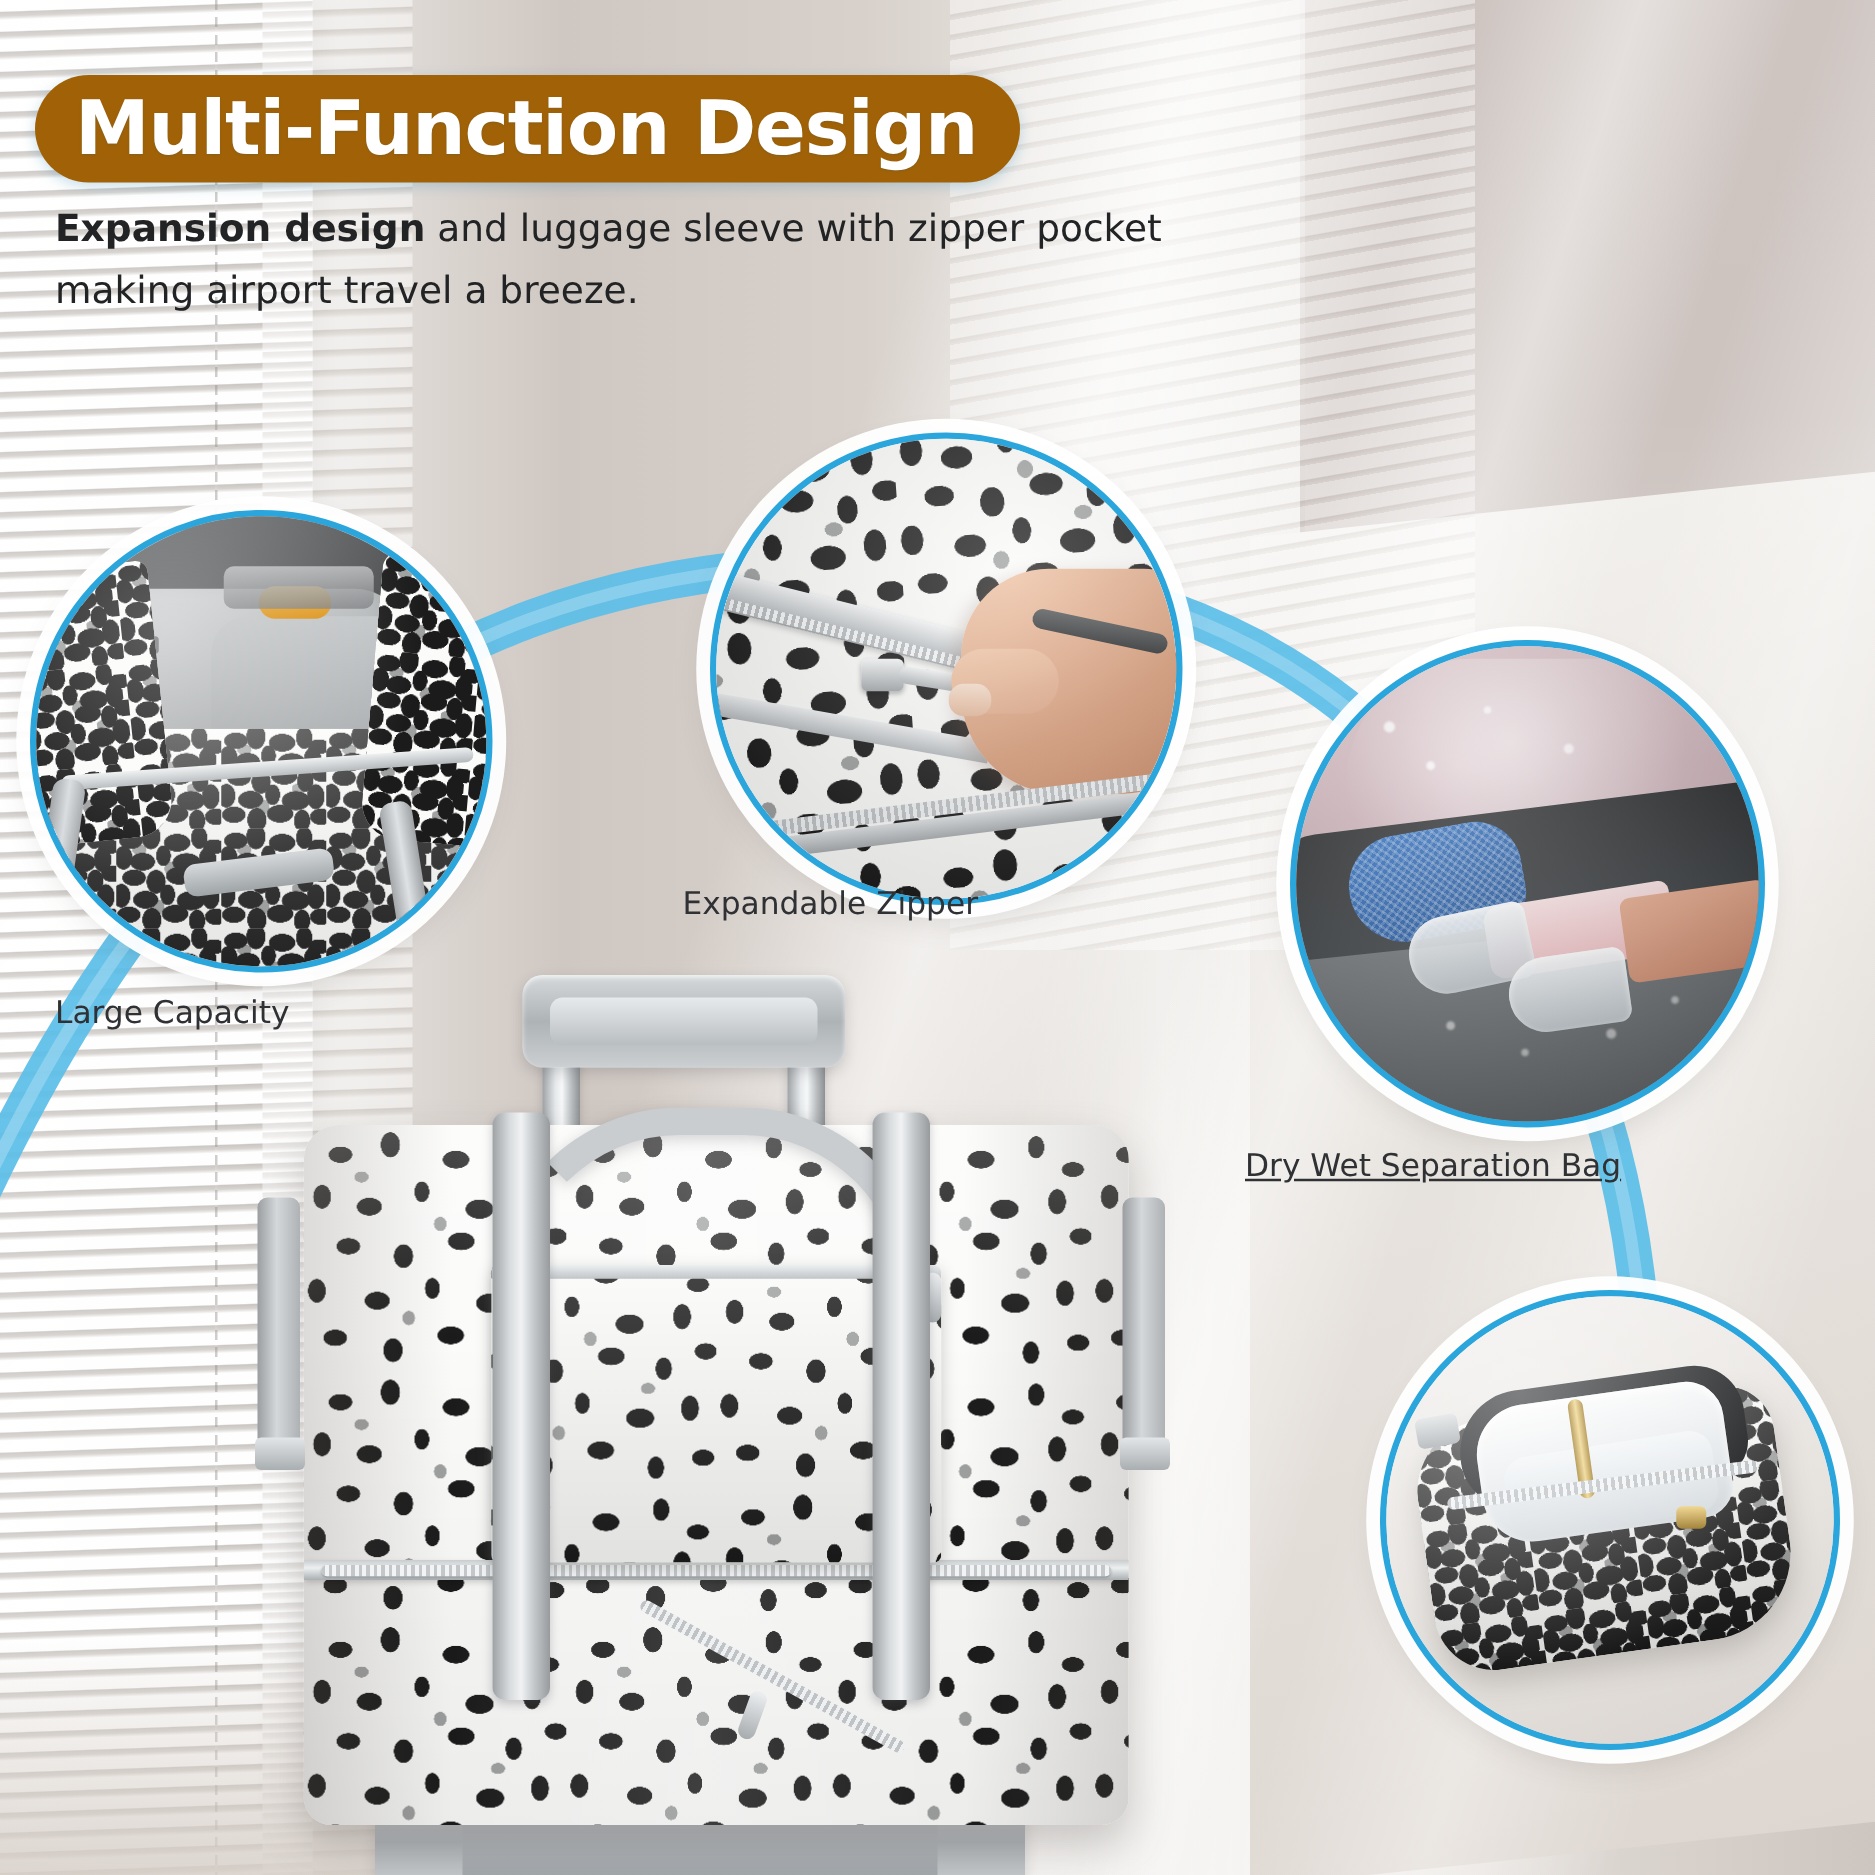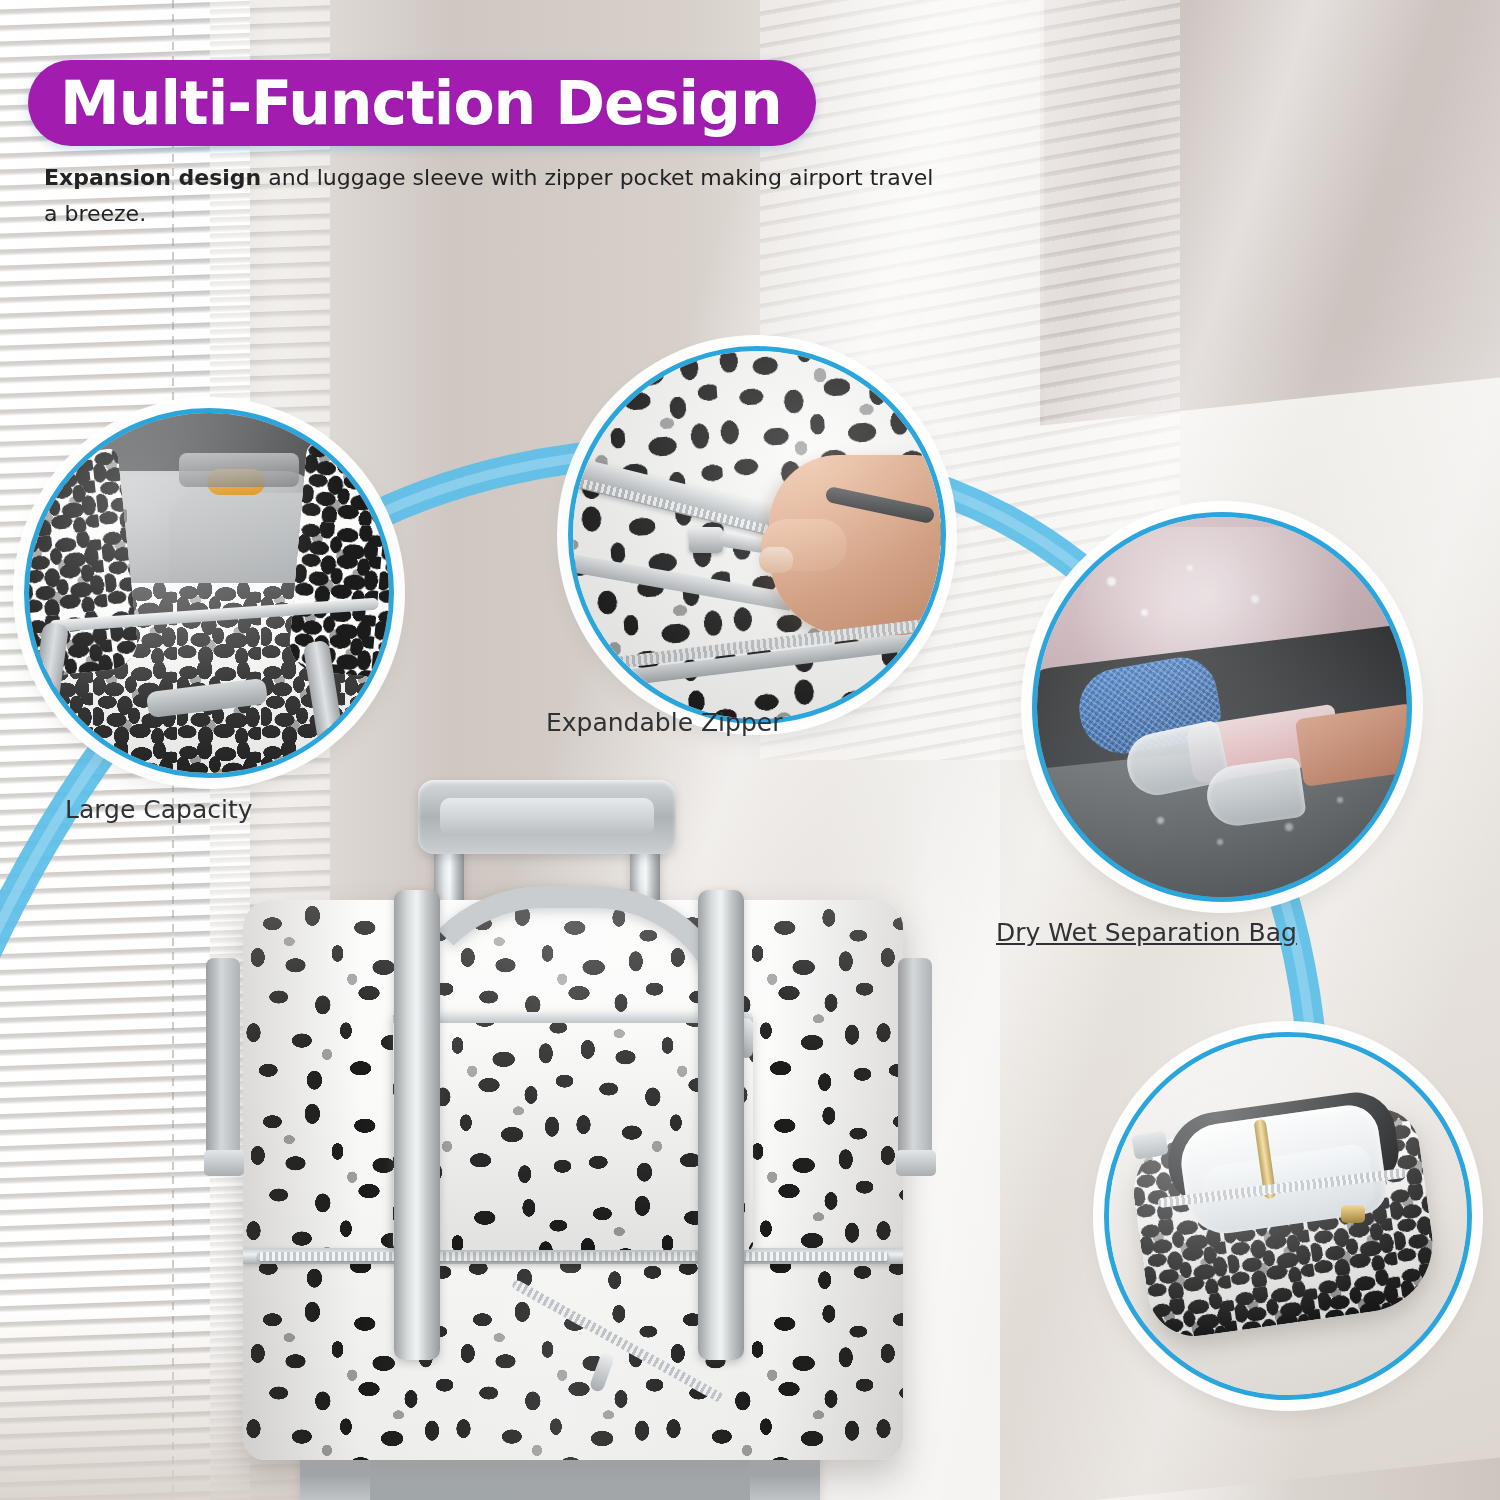--- a/index.html
+++ b/index.html
@@ -74,32 +74,32 @@
   }
 
   
   .arc-svg{position:absolute;left:0;top:0;width:1500px;height:1500px;}
 
   
   .title-badge{
     position:absolute;left:28px;top:60px;
     height:86px;padding:0 34px 0 32px;
     display:flex;align-items:center;
-    background:#a21caf;border-radius:46px;
+    background:#a16207;border-radius:46px;
     box-shadow:0 3px 10px rgba(40,130,175,.25);
   }
   .title-badge span{
     color:#ffffff;font-size:60px;font-weight:bold;letter-spacing:-1px;
     font-family:"DejaVu Sans", sans-serif;
     text-shadow:0 1px 2px rgba(0,80,120,.18);
     white-space:nowrap;
   }
   .subtitle{
     position:absolute;left:44px;top:160px;width:900px;
-    font-size:22px;line-height:1.62;color:#222325;
+    font-size:30px;line-height:1.62;color:#222325;
     font-family:"DejaVu Sans", sans-serif;
   }
   .subtitle b{font-weight:bold;}
 
   
   .callout{
     position:absolute;border-radius:50%;
     border:5px solid #2BA6DC;
     background:#e9e7e4;
     overflow:hidden;
@@ -330,21 +330,21 @@
       <div style="position:absolute;left:6px;top:210px;width:26px;height:120px;border-radius:10px;
                   background:linear-gradient(90deg,#9ea2a5,#d8dcde,#a4a8ab);transform:rotate(8deg);"></div>
       <div style="position:absolute;left:118px;top:272px;width:120px;height:26px;border-radius:10px;
                   background:linear-gradient(180deg,#d5d9db,#9fa4a7);transform:rotate(-7deg);"></div>
       <div style="position:absolute;left:282px;top:228px;width:26px;height:110px;border-radius:10px;
                   background:linear-gradient(90deg,#a3a7aa,#dfe2e4,#9ea2a5);transform:rotate(-9deg);"></div>
       <div style="position:absolute;inset:0;background:
            radial-gradient(circle at 30% 25%,rgba(255,255,255,.30),rgba(255,255,255,0) 55%);"></div>
     </div>
   </div>
-  <div class="cap-label" style="left:65px;top:795px;">Large Capacity</div>
+  <div class="cap-label" style="left:44px;top:795px;">Large Capacity</div>
 
   <div class="callout" style="left:568px;top:346px;width:368px;height:368px;">
     <div class="photo">
       <div class="leopard" style="transform:rotate(-4deg) scale(1.25);"></div>
 
       <div style="position:absolute;left:-20px;top:138px;width:300px;height:30px;transform:rotate(14deg);
                   background:linear-gradient(180deg,#f2f4f5,#c6cacd 55%,#9ea3a6);box-shadow:0 2px 5px rgba(0,0,0,.22);"></div>
       <div style="position:absolute;left:-20px;top:158px;width:300px;height:9px;transform:rotate(14deg);
                   background:repeating-linear-gradient(90deg,#b8bcbf 0 3px,#f4f6f7 3px 6px);"></div>
 

